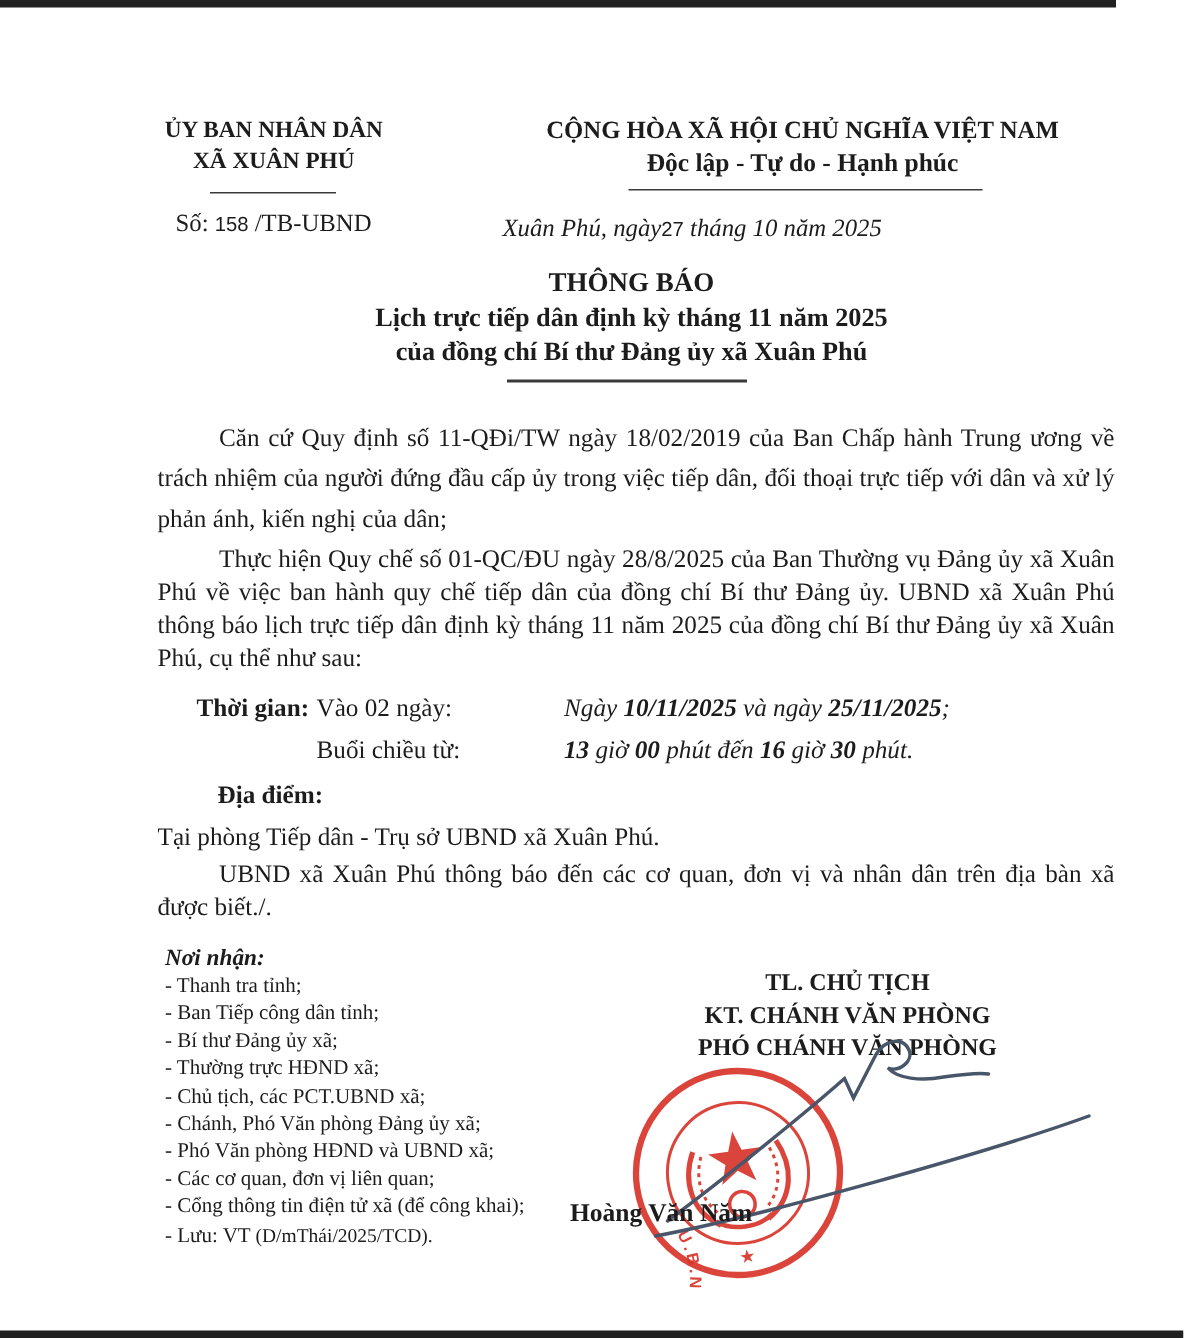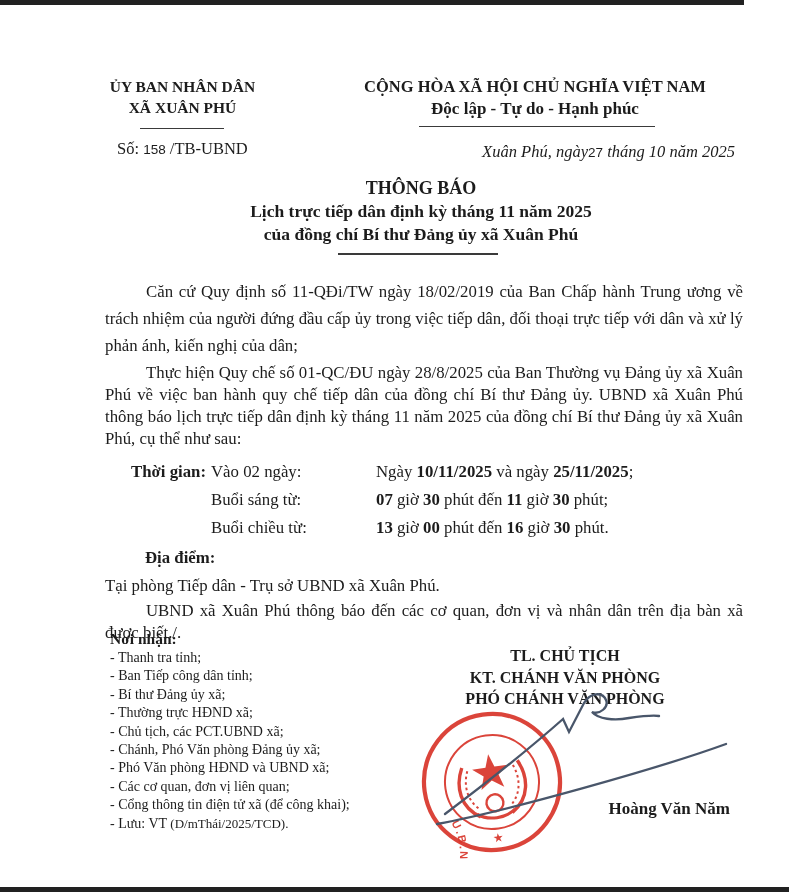--- a/index.html
+++ b/index.html
@@ -16,54 +16,54 @@
   .hdr-left{position:absolute;left:95px;top:76px;width:175px;text-align:center;
             font-weight:bold;font-size:15.5px;line-height:21px;}
   .u-left{position:absolute;left:140px;top:128px;width:84px;border-top:1.6px solid #3a3a3a;}
   .doc-num{position:absolute;left:117px;top:139px;font-size:16.5px;}
   .fill-in{font-family:"Liberation Sans","DejaVu Sans",sans-serif;font-size:13.5px;}
 
   .hdr-right{position:absolute;left:335px;top:76px;width:400px;text-align:center;font-weight:bold;}
   .hdr-right .l1{font-size:16.5px;line-height:22px;}
   .hdr-right .l2{font-size:17px;line-height:22px;}
   .u-right{position:absolute;left:419px;top:126px;width:236px;border-top:1.6px solid #3a3a3a;}
-  .date-line{position:absolute;left:335px;top:142px;width:400px;text-align:right;
+  .date-line{position:absolute;left:335px;top:142px;width:400px;text-align:left;
              font-style:italic;font-size:16.5px;}
   .date-line .fill-in{font-style:normal;}
 
   
   .title{position:absolute;left:105px;top:176px;width:632px;text-align:center;font-weight:bold;}
   .title .t1{font-size:18px;line-height:24px;}
   .title .t2{font-size:17.5px;line-height:23px;}
   .u-title{position:absolute;left:338px;top:253px;width:160px;border-top:2px solid #3a3a3a;}
 
   
   .doc-body{position:absolute;left:105px;top:278px;width:638px;font-size:16.8px;text-align:justify;}
   .doc-body p{margin:0;text-indent:41px;}
   .p1{line-height:27px;margin-bottom:3px !important;}
   .p2{line-height:22px;}
   .sched{margin-top:8px;}
   .srow{display:flex;line-height:28px;text-align:left;}
   .sc1{margin-left:26px;width:80px;font-weight:bold;flex:none;}
   .sc2{width:165px;flex:none;}
-  .sc3{flex:1;}
+  .sc3{flex:1;font-style:italic;}
   .b{font-weight:bold;}
   .loc-row{display:flex;line-height:28px;margin-top:2px;text-align:left;flex-direction:column;}
   .lc1{margin-left:40px;width:80px;font-weight:bold;flex:none;}
   .closing{line-height:22px;margin-top:5px;}
 
   
   .recipients{position:absolute;left:110px;top:629px;width:300px;font-size:14px;line-height:18.4px;}
-  .rec-label{font-weight:bold;font-size:15.5px;line-height:20px;}
+  .rec-label{font-weight:bold;font-style:italic;font-size:15.5px;line-height:20px;}
   .rec-note{font-size:13px;}
 
   
   .sig-titles{position:absolute;left:400px;top:629px;width:330px;text-align:center;
               font-weight:bold;font-size:16px;line-height:21.5px;margin-top:16px;}
-  .signer{position:absolute;left:400px;top:799px;width:330px;text-align:right;
+  .signer{position:absolute;left:380px;top:799px;width:330px;text-align:left;
           font-weight:bold;font-size:17px;z-index:6;}
   .seal-wrap{position:absolute;left:420px;top:710px;width:144px;height:144px;z-index:3;
              transform:rotate(-8deg);}
   .seal-ring-text{font-size:11px;font-weight:bold;letter-spacing:1.9px;fill:#d8352a;
                   font-family:"Liberation Sans","DejaVu Sans",sans-serif;}
   .sig-scribble{position:absolute;left:415px;top:692px;width:320px;height:140px;z-index:5;}
 </style>
 </head>
 <body>
 
@@ -100,25 +100,20 @@
 
 <div class="doc-body">
   <p class="p1">Căn cứ Quy định số 11-QĐi/TW ngày 18/02/2019 của Ban Chấp hành Trung ương về trách nhiệm của người đứng đầu cấp ủy trong việc tiếp dân, đối thoại trực tiếp với dân và xử lý phản ánh, kiến nghị của dân;</p>
   <p class="p2">Thực hiện Quy chế số 01-QC/ĐU ngày 28/8/2025 của Ban Thường vụ Đảng ủy xã Xuân Phú về việc ban hành quy chế tiếp dân của đồng chí Bí thư Đảng ủy. UBND xã Xuân Phú thông báo lịch trực tiếp dân định kỳ tháng 11 năm 2025 của đồng chí Bí thư Đảng ủy xã Xuân Phú, cụ thể như sau:</p>
 
   <div class="sched">
     <div class="srow">
       <span class="sc1">Thời gian:</span>
       <span class="sc2">Vào 02 ngày:</span>
       <span class="sc3"><span>Ngày </span><span class="b">10/11/2025</span><span> và ngày </span><span class="b">25/11/2025</span><span>;</span></span>
-    </div>
-    <div class="srow">
-      <span class="sc1"></span>
-      <span class="sc2">Buổi sáng từ:</span>
-      <span class="sc3"><span class="b">07</span><span> giờ </span><span class="b">30</span><span> phút đến </span><span class="b">11</span><span> giờ </span><span class="b">30</span><span> phút;</span></span>
     </div>
     <div class="srow">
       <span class="sc1"></span>
       <span class="sc2">Buổi chiều từ:</span>
       <span class="sc3"><span class="b">13</span><span> giờ </span><span class="b">00</span><span> phút đến </span><span class="b">16</span><span> giờ </span><span class="b">30</span><span> phút.</span></span>
     </div>
   </div>
 
   <div class="loc-row">
     <span class="lc1">Địa điểm:</span>

